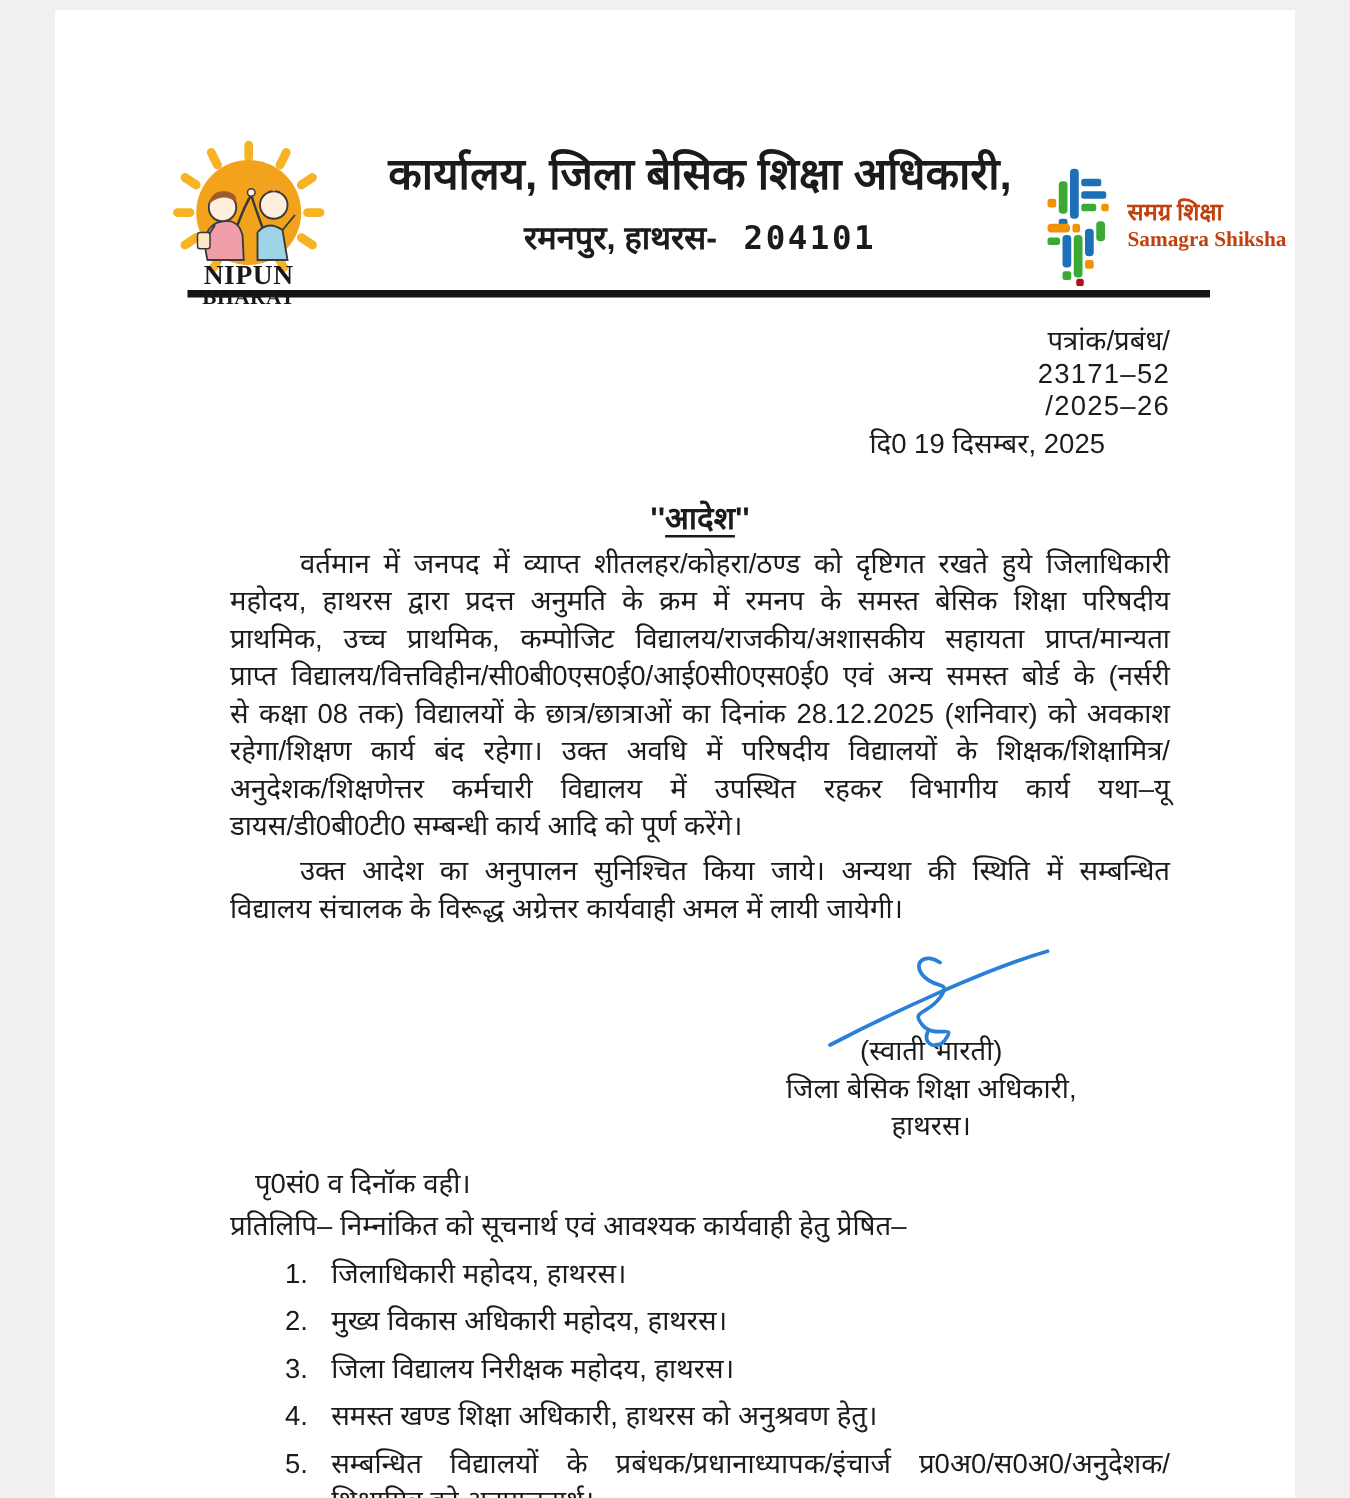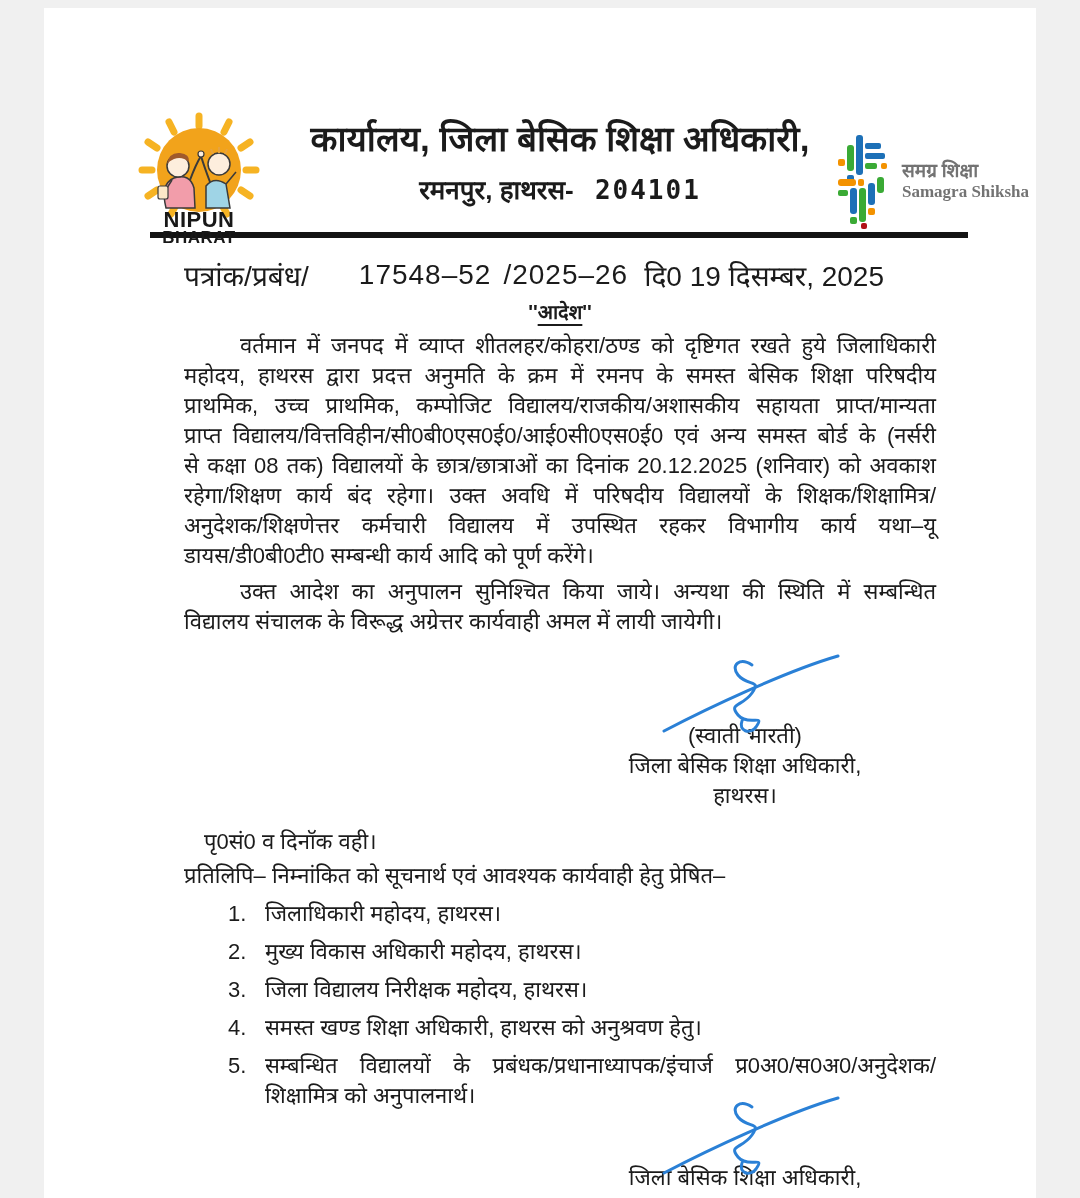--- a/index.html
+++ b/index.html
@@ -2,43 +2,43 @@
 <html><head>
 <meta charset="utf-8">
 <style>
   html,body{margin:0;padding:0;width:1080px;height:1198px;overflow:hidden;
     background:#f0f0f0;font-family:"Liberation Sans","DejaVu Sans",sans-serif;color:#1b1b1b;}
   .page{position:absolute;left:44px;top:8px;width:992px;height:1190px;background:#ffffff;}
   .content{padding:0 100px 0 140px;}
 
   
   .header{position:relative;height:224px;}
-  .nipun-logo{position:absolute;left:94px;top:104px;width:122px;height:132px;}
+  .nipun-logo{position:absolute;left:94px;top:104px;width:122px;height:132px;font-family:Liberation Serif, serif;}
   .nipun-text{position:absolute;left:0;bottom:-2px;width:100%;text-align:center;
     font-weight:bold;color:#181818;line-height:0.92;letter-spacing:0.5px;}
   .nipun-text .l1{font-size:22px;}
   .nipun-text .l2{font-size:17px;}
   .header-text{position:absolute;left:170px;right:130px;top:106px;text-align:center;white-space:nowrap;}
   .office-line1{font-size:35px;font-weight:bold;}
   .office-line2{font-size:26px;font-weight:bold;margin-top:10px;}
   .office-line2 .pin{font-family:"DejaVu Sans Mono","Liberation Mono",monospace;letter-spacing:2px;margin-left:14px;}
   .samagra-logo{position:absolute;left:792px;top:125px;display:flex;align-items:center;gap:8px;}
-  .samagra-txt{color:#737373;line-height:1.15;}
+  .samagra-txt{color:#c2410c;line-height:1.15;}
   .samagra-hi{font-size:19px;font-weight:bold;font-family:"Liberation Serif","DejaVu Serif",serif;}
   .samagra-en{font-size:17px;font-weight:bold;font-family:"Liberation Serif","DejaVu Serif",serif;text-align:center;}
   .rule{height:6px;background:#141414;width:818px;margin-left:-34px;}
 
   
-  .letter-row{display:flex;align-items:center;margin-top:18px;font-size:28px;}
+  .letter-row{display:flex;align-items:flex-end;margin-top:18px;font-size:22px;flex-direction:column;}
   .ref-number{margin-left:50px;letter-spacing:1px;}
   .ref-year{margin-left:12px;letter-spacing:1px;}
   .letter-date{margin-left:auto;margin-right:52px;}
 
   
-  .order-title{text-align:center;font-size:20px;font-weight:bold;margin-top:4px;}
+  .order-title{text-align:center;font-size:25px;font-weight:bold;margin-top:28px;}
   .order-word{text-decoration:underline;text-underline-offset:5px;text-decoration-thickness:2px;}
 
   
   .para{margin-top:6px;font-size:22px;line-height:30px;}
   .jline{text-align:justify;text-align-last:justify;}
   .lline{text-align:left;}
   .indent{padding-left:56px;}
 
   
   .sig-block{width:330px;margin-left:auto;margin-right:26px;text-align:center;
@@ -141,35 +141,35 @@
       </div>
     </div>
   </div>
 
   <div class="content">
 
     <div class="rule"></div>
 
     <div class="letter-row">
       <span class="ref-label">पत्रांक/प्रबंध/</span>
-      <span class="ref-number">17548–52</span>
+      <span class="ref-number">23171–52</span>
       <span class="ref-year">/2025–26</span>
       <span class="letter-date">दि0 19 दिसम्बर, 2025</span>
     </div>
 
     <div class="order-title">
       <span>''</span><span class="order-word">आदेश</span><span>''</span>
     </div>
 
     <div class="para">
       <div class="jline indent">वर्तमान में जनपद में व्याप्त शीतलहर/कोहरा/ठण्ड को दृष्टिगत रखते हुये जिलाधिकारी</div>
       <div class="jline">महोदय, हाथरस द्वारा प्रदत्त अनुमति के क्रम में रमनप के समस्त बेसिक शिक्षा परिषदीय</div>
       <div class="jline">प्राथमिक, उच्च प्राथमिक, कम्पोजिट विद्यालय/राजकीय/अशासकीय सहायता प्राप्त/मान्यता</div>
       <div class="jline">प्राप्त विद्यालय/वित्तविहीन/सी0बी0एस0ई0/आई0सी0एस0ई0 एवं अन्य समस्त बोर्ड के (नर्सरी</div>
-      <div class="jline">से कक्षा 08 तक) विद्यालयों के छात्र/छात्राओं का दिनांक 20.12.2025 (शनिवार) को अवकाश</div>
+      <div class="jline">से कक्षा 08 तक) विद्यालयों के छात्र/छात्राओं का दिनांक 28.12.2025 (शनिवार) को अवकाश</div>
       <div class="jline">रहेगा/शिक्षण कार्य बंद रहेगा। उक्त अवधि में परिषदीय विद्यालयों के शिक्षक/शिक्षामित्र/</div>
       <div class="jline">अनुदेशक/शिक्षणेत्तर कर्मचारी विद्यालय में उपस्थित रहकर विभागीय कार्य यथा–यू</div>
       <div class="lline">डायस/डी0बी0टी0 सम्बन्धी कार्य आदि को पूर्ण करेंगे।</div>
     </div>
 
     <div class="para">
       <div class="jline indent">उक्त आदेश का अनुपालन सुनिश्चित किया जाये। अन्यथा की स्थिति में सम्बन्धित</div>
       <div class="lline">विद्यालय संचालक के विरूद्ध अग्रेत्तर कार्यवाही अमल में लायी जायेगी।</div>
     </div>
 

